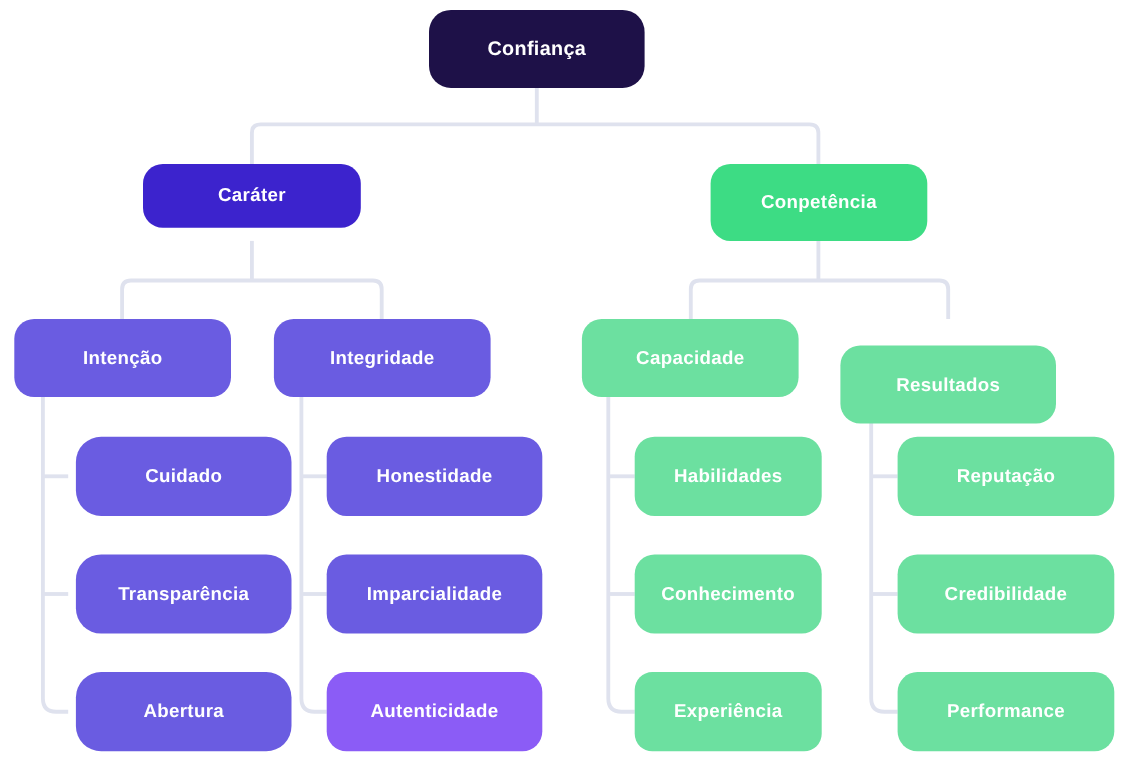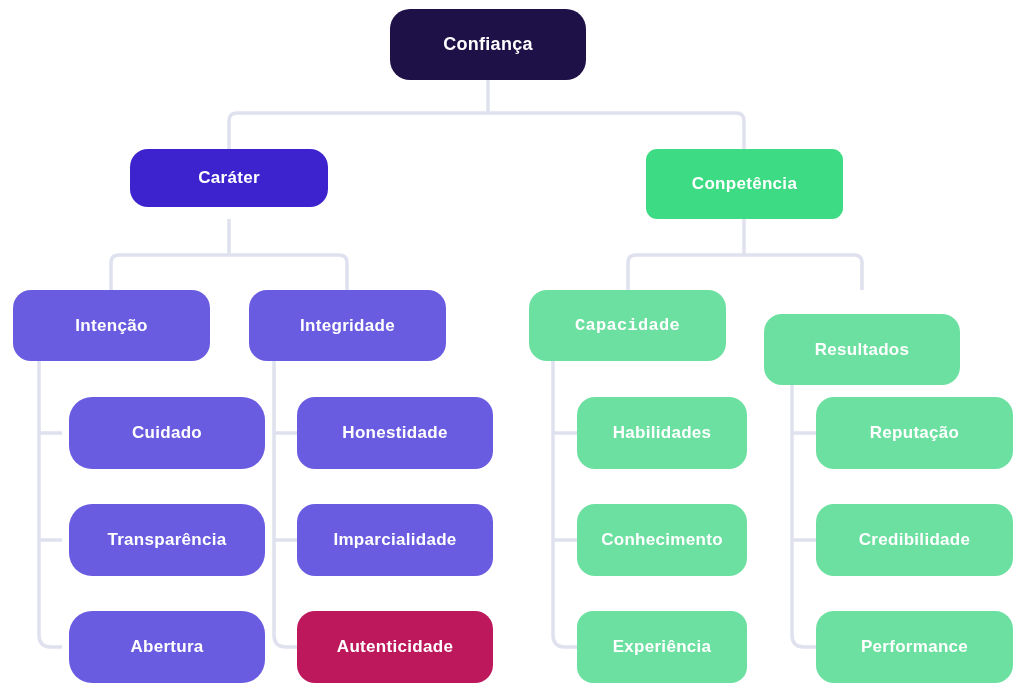--- a/index.html
+++ b/index.html
@@ -31,21 +31,21 @@
     color: #ffffff;
     font-weight: 700;
     font-size: 17px;
     letter-spacing: 0.3px;
     text-align: center;
     box-sizing: border-box;
   }
   .node.root { border-radius: 20px; font-size: 18px; }
   
   .n-carater      { left: 130px; top: 149px; width: 198px; height: 58px; }
-  .n-conpetencia  { left: 646px; top: 149px; width: 197px; height: 70px; border-radius: 11px; }
+  .n-conpetencia  { left: 646px; top: 149px; width: 197px; height: 70px; }
   
   .n-intencao     { left: 13px;  top: 290px; width: 197px; height: 71px; }
   .n-integridade  { left: 249px; top: 290px; width: 197px; height: 71px; }
   .n-capacidade   { left: 529px; top: 290px; width: 197px; height: 71px; }
   .n-resultados   { left: 764px; top: 290px; width: 196px; height: 71px; margin-top: 24px; }
   
   .n-confianca    { left: 390px; top: 9px;   width: 196px; height: 71px; }
   
   .col1 { left: 69px;  width: 196px; border-radius: 23px; }
   .col2 { left: 297px; width: 196px; }
@@ -88,30 +88,30 @@
     <path d="M792 540 H816" style="stroke: rgb(223, 226, 238);"></path>
   </svg>
 
   <div class="node root n-confianca" style="background-color: rgb(30, 17, 72);">Confiança</div>
 
   <div class="node n-carater" style="background-color: rgb(60, 35, 205);">Caráter</div>
   <div class="node n-conpetencia" style="background-color: rgb(61, 220, 132);">Conpetência</div>
 
   <div class="node n-intencao" style="background-color: rgb(106, 92, 225);">Intenção</div>
   <div class="node n-integridade" style="background-color: rgb(106, 92, 225);">Integridade</div>
-  <div class="node n-capacidade" style="background-color: rgb(108, 224, 160); font-family: Liberation Mono, monospace;">Capacidade</div>
+  <div class="node n-capacidade" style="background-color: rgb(108, 224, 160);">Capacidade</div>
   <div class="node n-resultados" style="background-color: rgb(108, 224, 160);">Resultados</div>
 
   <div class="node col1 row1" style="background-color: rgb(106, 92, 225);">Cuidado</div>
   <div class="node col1 row2" style="background-color: rgb(106, 92, 225);">Transparência</div>
   <div class="node col1 row3" style="background-color: rgb(106, 92, 225);">Abertura</div>
 
   <div class="node col2 row1" style="background-color: rgb(106, 92, 225);">Honestidade</div>
   <div class="node col2 row2" style="background-color: rgb(106, 92, 225);">Imparcialidade</div>
-  <div class="node col2 row3" style="background-color: #be185d;">Autenticidade</div>
+  <div class="node col2 row3" style="background-color: #8b5cf6;">Autenticidade</div>
 
   <div class="node col3 row1" style="background-color: rgb(108, 224, 160);">Habilidades</div>
   <div class="node col3 row2" style="background-color: rgb(108, 224, 160);">Conhecimento</div>
   <div class="node col3 row3" style="background-color: rgb(108, 224, 160); border-radius: 16px;">Experiência</div>
 
   <div class="node col4 row1" style="background-color: rgb(108, 224, 160);">Reputação</div>
   <div class="node col4 row2" style="background-color: rgb(108, 224, 160);">Credibilidade</div>
   <div class="node col4 row3" style="background-color: rgb(108, 224, 160);">Performance</div>
 
 </div>

